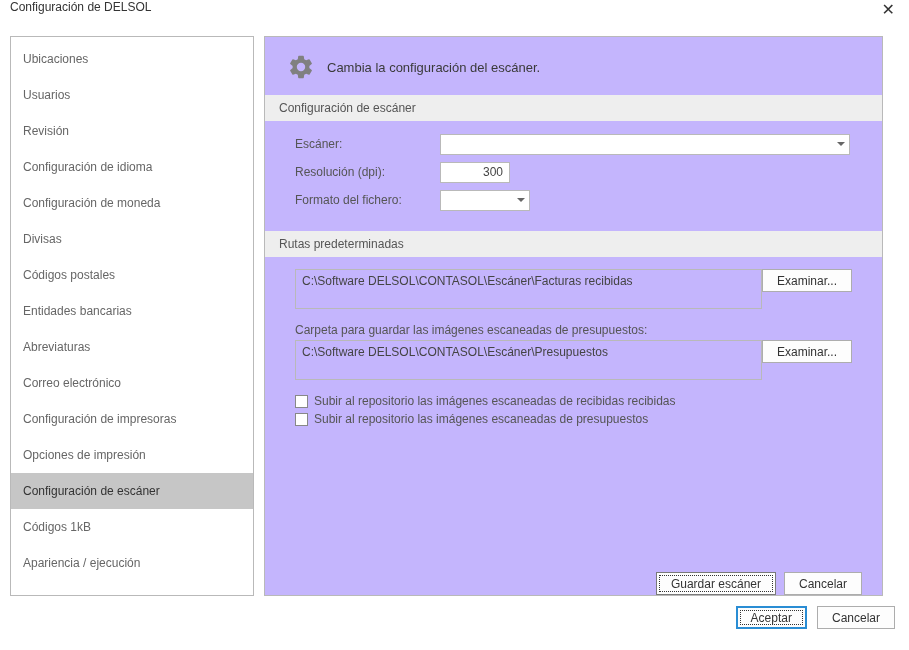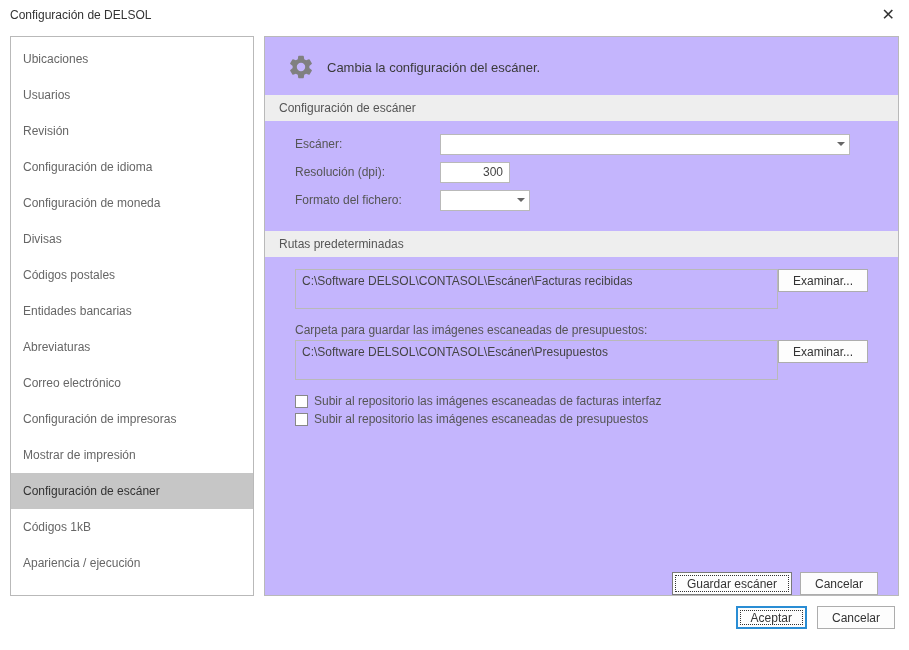--- a/index.html
+++ b/index.html
@@ -11,38 +11,37 @@
       margin: 0;
       padding: 0;
       background: #ffffff;
       width: 909px;
       height: 650px;
       overflow: hidden;
     }
     .titlebar {
       display: flex;
       justify-content: space-between;
-      align-items: center;
       height: 30px;
       padding: 0 8px 0 10px;
       color: #333;
     }
     .titlebar .title {
       font-size: 12px;
     }
     .close-x {
       font-size: 16px;
       font-family: Arial, sans-serif;
       cursor: pointer;
       padding: 2px 6px;
       line-height: 1;
     }
     .content-area {
       display: flex;
-      padding: 6px 10px 10px 10px;
+      padding: 6px 26px 10px 10px;
       gap: 10px;
       height: 576px;
     }
     .sidebar {
       width: 244px;
       border: 1px solid #b9b9b9;
       background: #ffffff;
       padding-top: 4px;
     }
     .sidebar-item {
@@ -211,21 +210,21 @@
       <div class="sidebar-item">Usuarios</div>
       <div class="sidebar-item">Revisión</div>
       <div class="sidebar-item">Configuración de idioma</div>
       <div class="sidebar-item">Configuración de moneda</div>
       <div class="sidebar-item">Divisas</div>
       <div class="sidebar-item">Códigos postales</div>
       <div class="sidebar-item">Entidades bancarias</div>
       <div class="sidebar-item">Abreviaturas</div>
       <div class="sidebar-item">Correo electrónico</div>
       <div class="sidebar-item">Configuración de impresoras</div>
-      <div class="sidebar-item">Mostrar de impresión</div>
+      <div class="sidebar-item">Opciones de impresión</div>
       <div class="sidebar-item selected">Configuración de escáner</div>
       <div class="sidebar-item">Códigos 1kB</div>
       <div class="sidebar-item">Apariencia / ejecución</div>
     </div>
 
   <div class="main-panel">
     <div class="header-row">
       <svg class="gear-icon" viewBox="0 0 24 24" fill="#808080">
         <path d="M19.14,12.94a7.07,7.07,0,0,0,.05-.94,7.07,7.07,0,0,0-.05-.94l2.03-1.58a.49.49,0,0,0,.12-.63l-1.92-3.32a.49.49,0,0,0-.6-.21l-2.39.96a7.22,7.22,0,0,0-1.63-.94l-.36-2.54A.49.49,0,0,0,13.9,2.4H10.1a.49.49,0,0,0-.49.42L9.25,5.36a7.22,7.22,0,0,0-1.63.94l-2.39-.96a.49.49,0,0,0-.6.21L2.71,8.87a.49.49,0,0,0,.12.63l2.03,1.58a7.07,7.07,0,0,0-.05.94,7.07,7.07,0,0,0,.05.94L2.83,14.54a.49.49,0,0,0-.12.63l1.92,3.32a.49.49,0,0,0,.6.21l2.39-.96a7.22,7.22,0,0,0,1.63.94l.36,2.54a.49.49,0,0,0,.49.42h3.8a.49.49,0,0,0,.49-.42l.36-2.54a7.22,7.22,0,0,0,1.63-.94l2.39.96a.49.49,0,0,0,.6-.21l1.92-3.32a.49.49,0,0,0-.12-.63ZM12,15.6A3.6,3.6,0,1,1,15.6,12,3.6,3.6,0,0,1,12,15.6Z"></path>
       </svg>
@@ -259,21 +258,21 @@
         <button class="btn">Examinar...</button>
       </div>
       <div class="path-label">Carpeta para guardar las imágenes escaneadas de presupuestos:</div>
       <div class="path-row">
         <div class="path-input">C:\Software DELSOL\CONTASOL\Escáner\Presupuestos</div>
         <button class="btn">Examinar...</button>
       </div>
 
       <div class="checkbox-row checkbox-indent">
         <span class="checkbox"></span>
-        <span>Subir al repositorio las imágenes escaneadas de facturas interfaz</span>
+        <span>Subir al repositorio las imágenes escaneadas de recibidas recibidas</span>
       </div>
       <div class="checkbox-row checkbox-indent">
         <span class="checkbox"></span>
         <span>Subir al repositorio las imágenes escaneadas de presupuestos</span>
       </div>
     </div>
 
     <div class="panel-footer">
       <button class="btn focused" style="min-width:110px;">Guardar escáner</button>
       <button class="btn">Cancelar</button>

